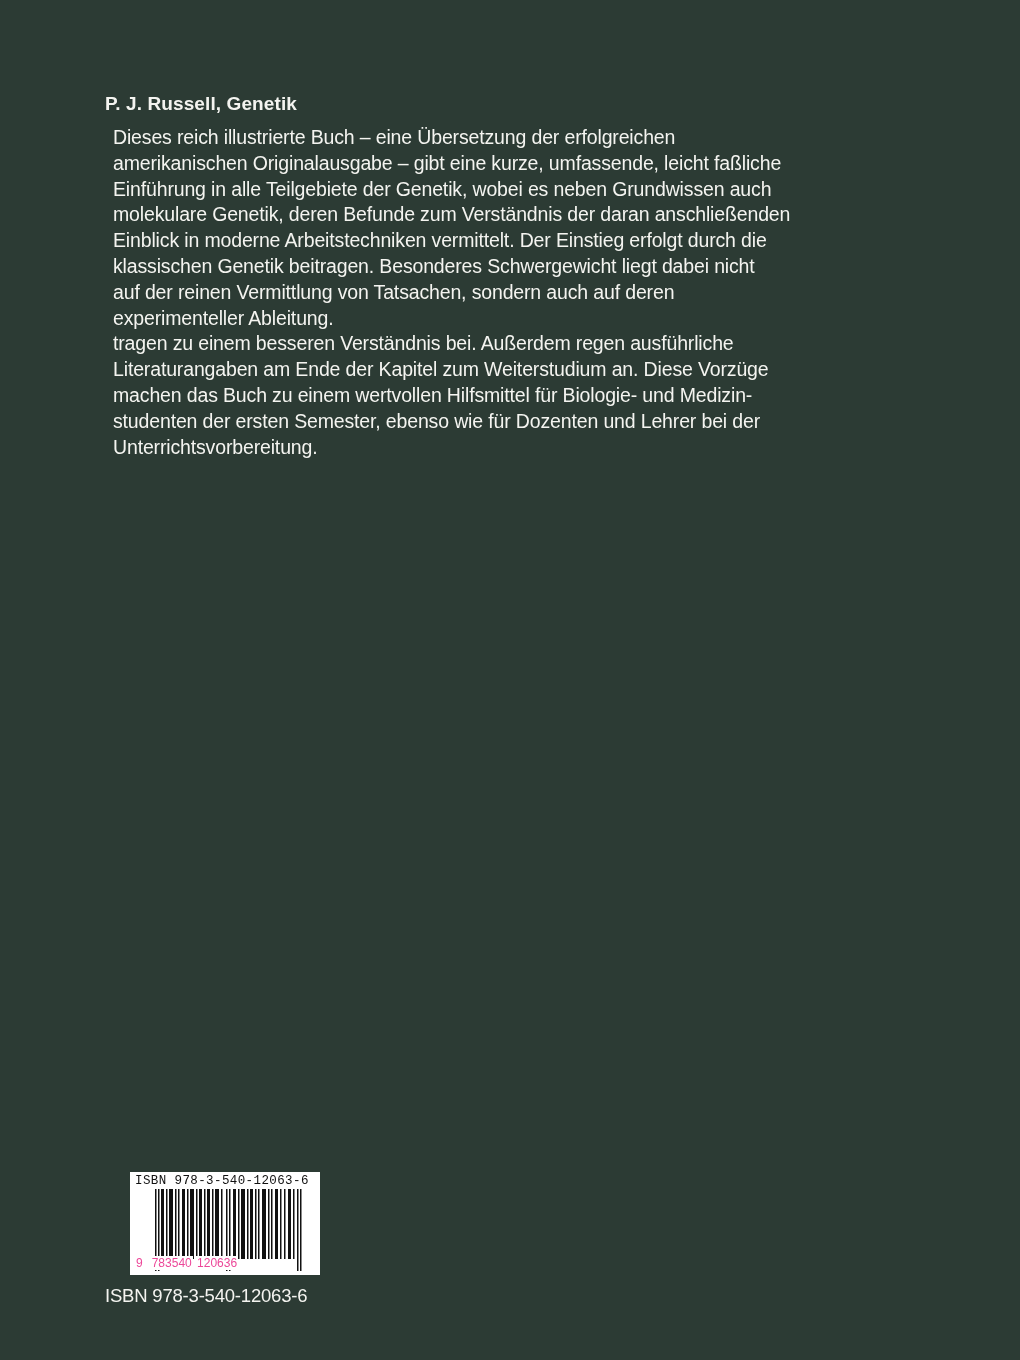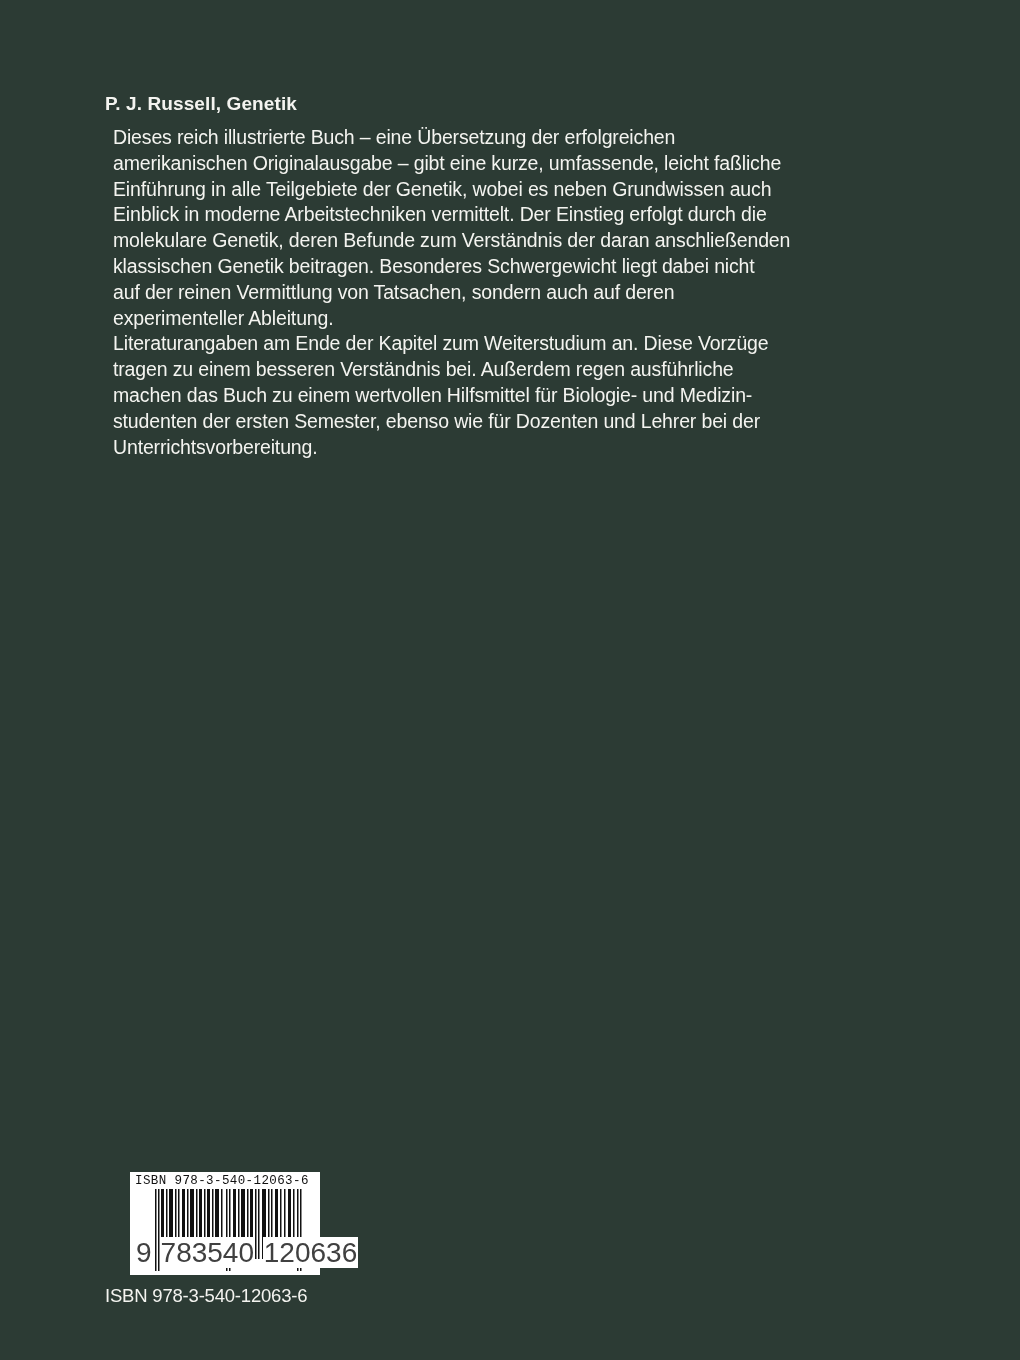--- a/index.html
+++ b/index.html
@@ -54,24 +54,24 @@
     position: absolute;
     left: 25px;
     top: 17px;
     height: 82px;
     width: 150px;
   }
   .bars svg { display: block; }
   .barcode-digits {
     position: absolute;
     left: 6px;
-    bottom: 12px;
-    font-size: 28px;
+    bottom: 2px;
+    font-size: 12px;
     line-height: 20px;
-    color: #404040;
+    color: #ec4899;
     white-space: nowrap;
   }
   .barcode-digits .lead { margin-right: 8px; }
   .barcode-digits .grp { background: #fff; padding: 0 1px; }
   .isbn-bottom {
     position: absolute;
     left: 105px;
     top: 1285px;
     font-size: 18.5px;
     line-height: 22px;
@@ -80,27 +80,27 @@
 </style>
 </head>
 <body>
 
 <div class="content">
   <div class="title">P. J. Russell, Genetik</div>
   <p class="para">
     <span class="line">Dieses reich illustrierte Buch – eine Übersetzung der erfolgreichen</span>
     <span class="line">amerikanischen Originalausgabe – gibt eine kurze, umfassende, leicht faßliche</span>
     <span class="line">Einführung in alle Teilgebiete der Genetik, wobei es neben Grundwissen auch</span>
+    <span class="line">molekulare Genetik, deren Befunde zum Verständnis der daran anschließenden</span>
     <span class="line">Einblick in moderne Arbeitstechniken vermittelt. Der Einstieg erfolgt durch die</span>
-    <span class="line">molekulare Genetik, deren Befunde zum Verständnis der daran anschließenden</span>
     <span class="line">klassischen Genetik beitragen. Besonderes Schwergewicht liegt dabei nicht</span>
     <span class="line">auf der reinen Vermittlung von Tatsachen, sondern auch auf deren</span>
     <span class="line">experimenteller Ableitung.</span>
+    <span class="line">tragen zu einem besseren Verständnis bei. Außerdem regen ausführliche</span>
     <span class="line">Literaturangaben am Ende der Kapitel zum Weiterstudium an. Diese Vorzüge</span>
-    <span class="line">tragen zu einem besseren Verständnis bei. Außerdem regen ausführliche</span>
     <span class="line">machen das Buch zu einem wertvollen Hilfsmittel für Biologie- und Medizin-</span>
     <span class="line">studenten der ersten Semester, ebenso wie für Dozenten und Lehrer bei der</span>
     <span class="line">Unterrichtsvorbereitung.</span>
   </p>
 </div>
 
 <div class="barcode-box">
   <div class="barcode-top">ISBN 978-3-540-12063-6</div>
   <div class="bars">
     <svg width="150" height="82" viewBox="0 0 150 82">

